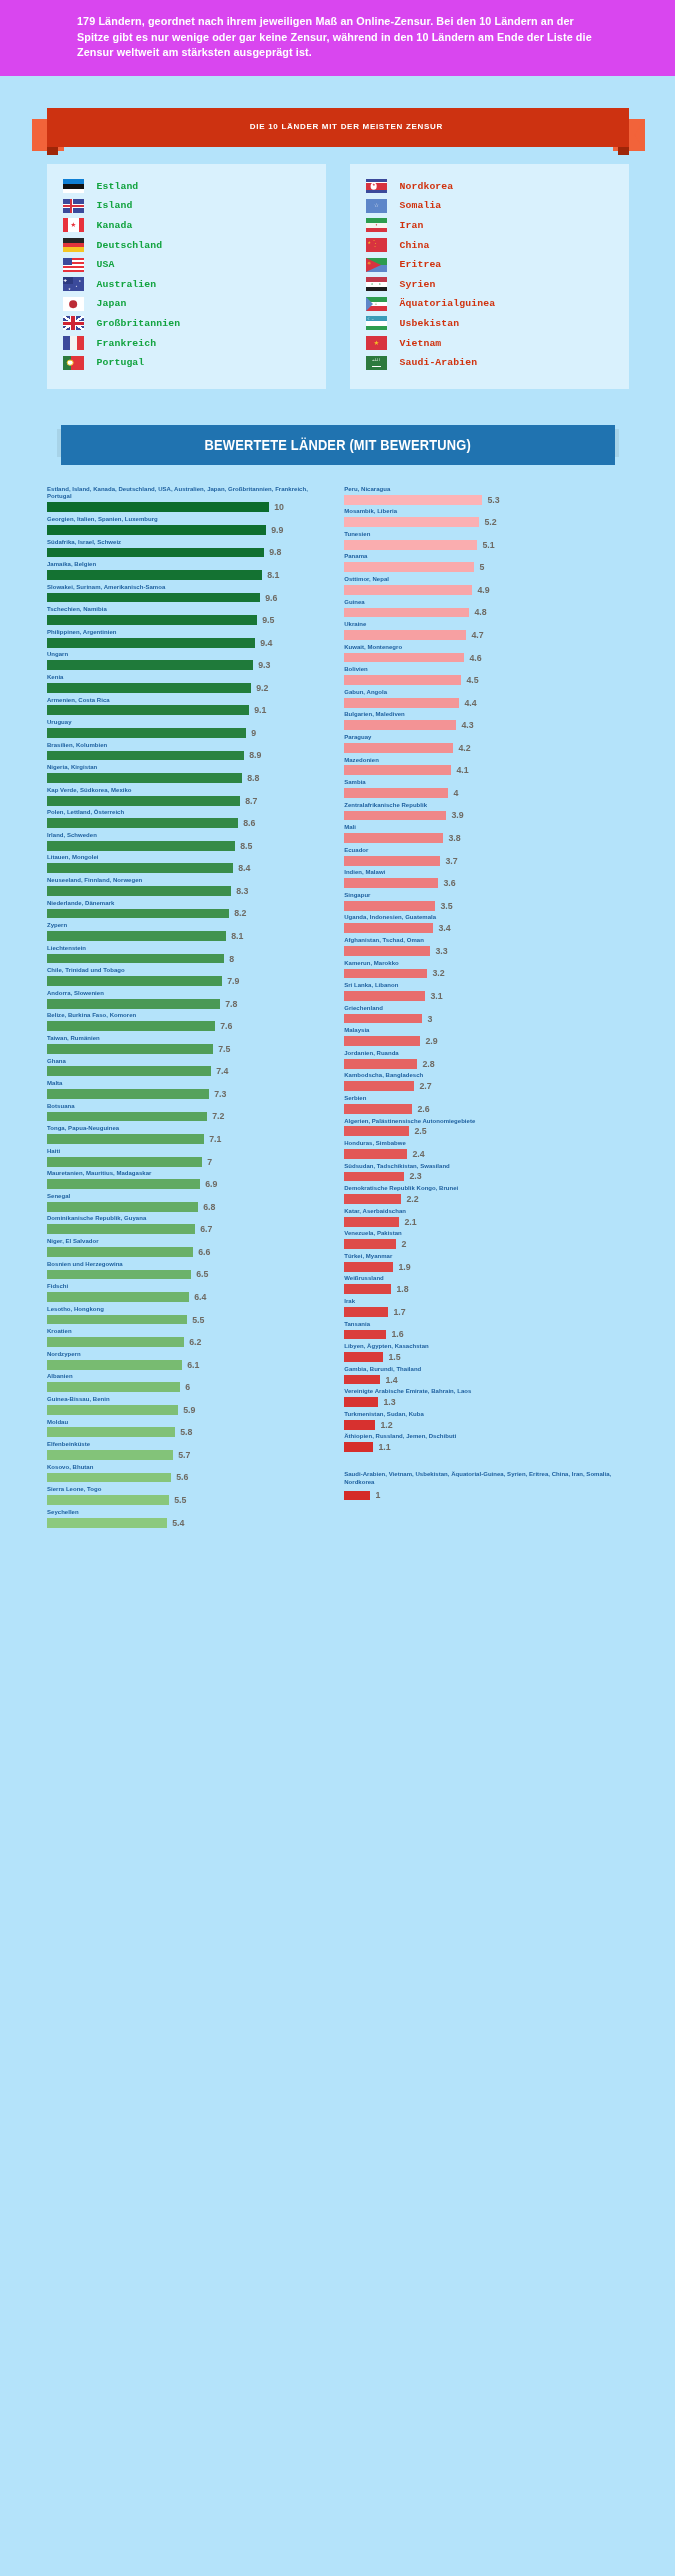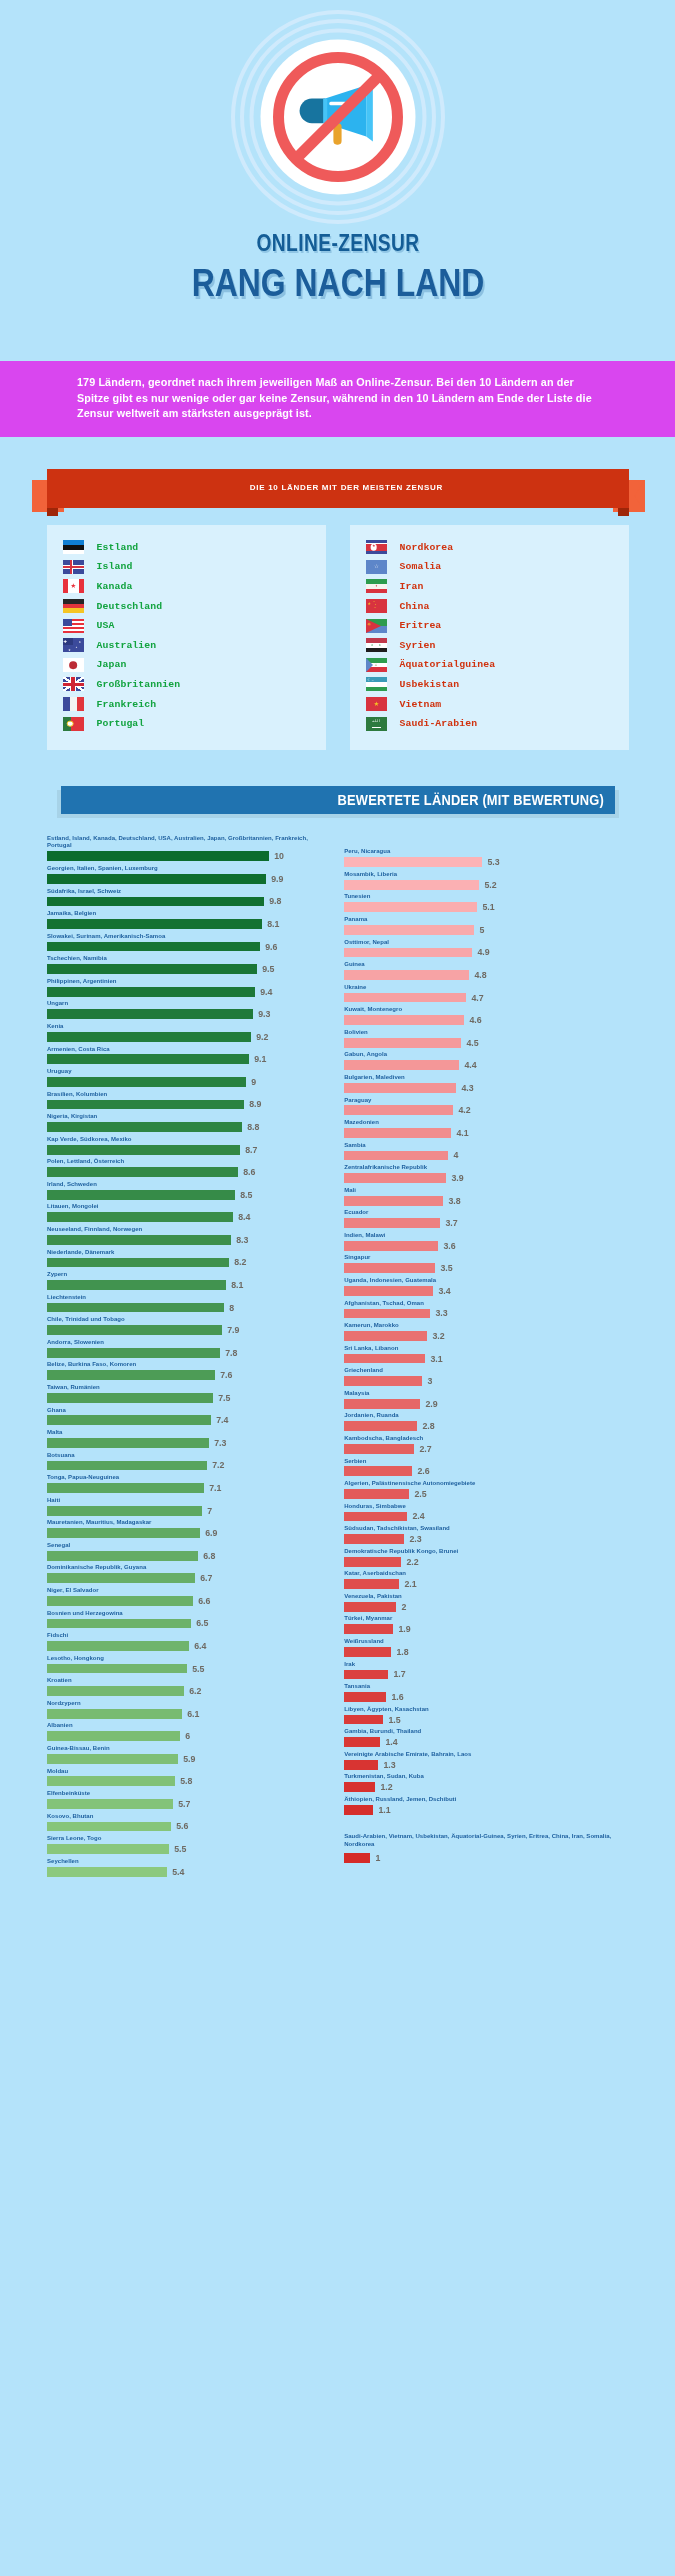--- a/index.html
+++ b/index.html
@@ -107,69 +107,49 @@
   .f-stripes-v > div { flex:1; }
   .f-cross-v { position:absolute; left:33%; top:0; bottom:0; width:16%; }
   .f-cross-h { position:absolute; top:38%; left:0; right:0; height:24%; }
   .f-dot { position:absolute; left:50%; top:50%; transform:translate(-50%,-50%); border-radius:50%; }
 
   
   .chart-head-wrap { padding: 36px 0 0 0; position: relative; }
   .chart-head-shadow { position:absolute; left: 57px; right: 57px; top: 40px; height: 28px; background: rgba(0,0,0,0.07); }
   .chart-head {
     position: relative; margin: 0 61px; background: #2073b0;
-    height: 28px; display: flex; align-items: center; justify-content: flex-end;
+    height: 40px; display: flex; align-items: center; justify-content: center;
   }
   .chart-head span {
     color: #fff; font-size: 14px; font-weight: 700; letter-spacing: 0.2px;
     transform: scaleX(0.92);
   }
 
   
-  .chart { display: flex; padding: 20.6px 47px 31px 47px; gap: 12.4px; align-items: center; }
+  .chart { display: flex; padding: 20.6px 47px 31px 47px; gap: 12.4px; }
   .chart-col { flex: 1; min-width: 0; }
   .bar-item { margin-bottom: 0.5px; }
   .bar-label {
     font-size: 6px; font-weight: 700; color: #1d5f9e;
     line-height: 1.28; margin-bottom: 1px; letter-spacing: 0.03px;
   }
   .bar-line { display: flex; align-items: center; height: 10.3px; margin-bottom: 3.6px; }
   .bar { height: 9.8px; }
   .bar-val {
     font-size: 8.8px; font-weight: 700; color: #6e6a63;
     margin-left: 5.2px; white-space: nowrap;
   }
   .tail-note { margin-top: 18.5px; }
   .tail-note .bar-label { margin-bottom: 4.1px; }
 </style>
 </head>
 <body>
 
 <div class="page">
 
-  <div class="hero">
-    <div class="rings">
-      <div class="ring r1"></div>
-      <div class="ring r2"></div>
-      <div class="ring r3"></div>
-      <div class="disc"></div>
-      <div class="noentry"></div>
-      <svg class="megaphone" viewBox="0 0 190 160">
-        <path d="M150 18 L150 118 L70 92 L70 44 Z" fill="#2cb3ef"></path>
-        <path d="M70 44 L70 92 L44 92 A24 24 0 0 1 44 44 Z" fill="#17749f"></path>
-        <rect x="66" y="44" width="8" height="48" fill="#46c4f7"></rect>
-        <rect x="78" y="50" width="34" height="7" rx="3" fill="#ffffff"></rect>
-        <rect x="86" y="92" width="16" height="42" rx="7" fill="#e9a32c"></rect>
-        <path d="M150 18 L150 118 L163 128 L163 8 Z" fill="#46c4f7"></path>
-      </svg>
-      <div class="slash"></div>
-    </div>
-    <div class="hero-title1">ONLINE-ZENSUR</div>
-    <div class="hero-title2">RANG NACH LAND</div>
-  </div>
 
   <div class="intro">
     <p>179 Ländern, geordnet nach ihrem jeweiligen Maß an Online-Zensur. Bei den 10 Ländern an der Spitze gibt es nur wenige oder gar keine Zensur, während in den 10 Ländern am Ende der Liste die Zensur weltweit am stärksten ausgeprägt ist.</p>
   </div>
 
   <div class="ribbon-row">
     <div class="ribbon-col rib-orange">
       <div class="ribbon">
         <svg class="ribbon-tail left" viewBox="0 0 62 62" preserveAspectRatio="none">
             <polygon points="0,0 62,0 62,62 0,62 20,31" fill="#f2633a"></polygon>

